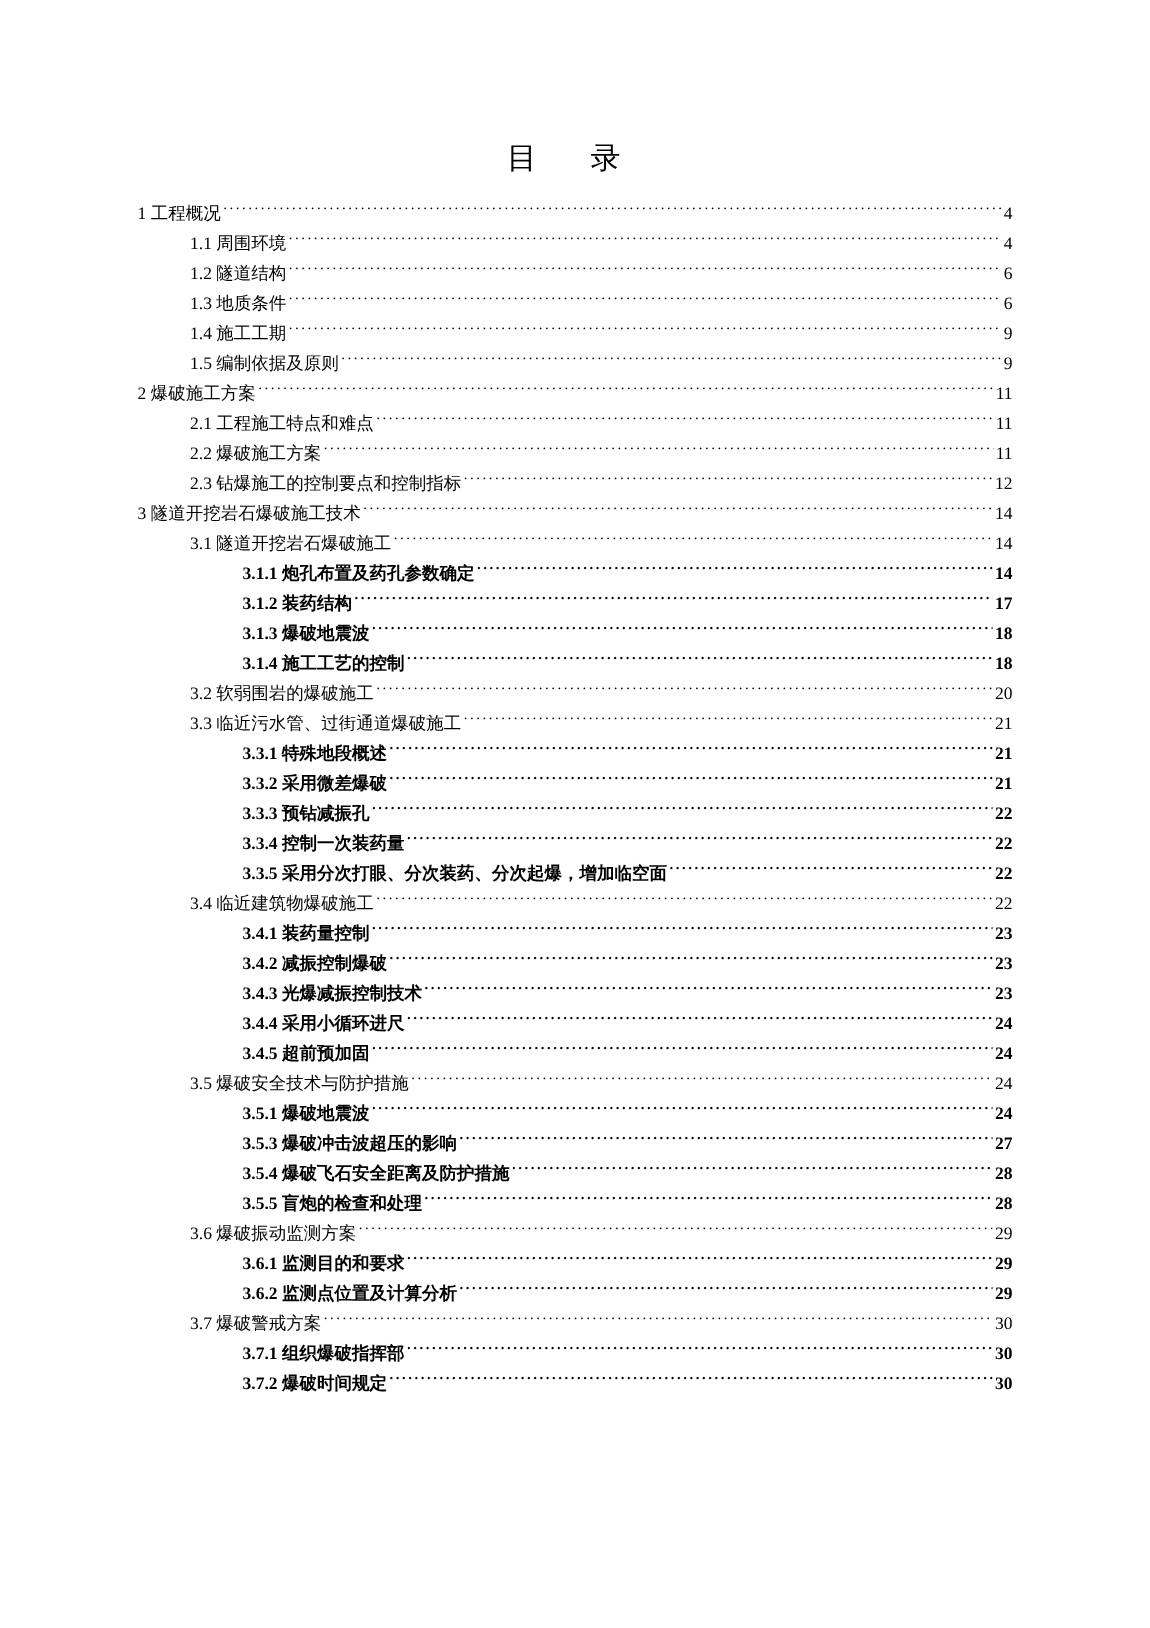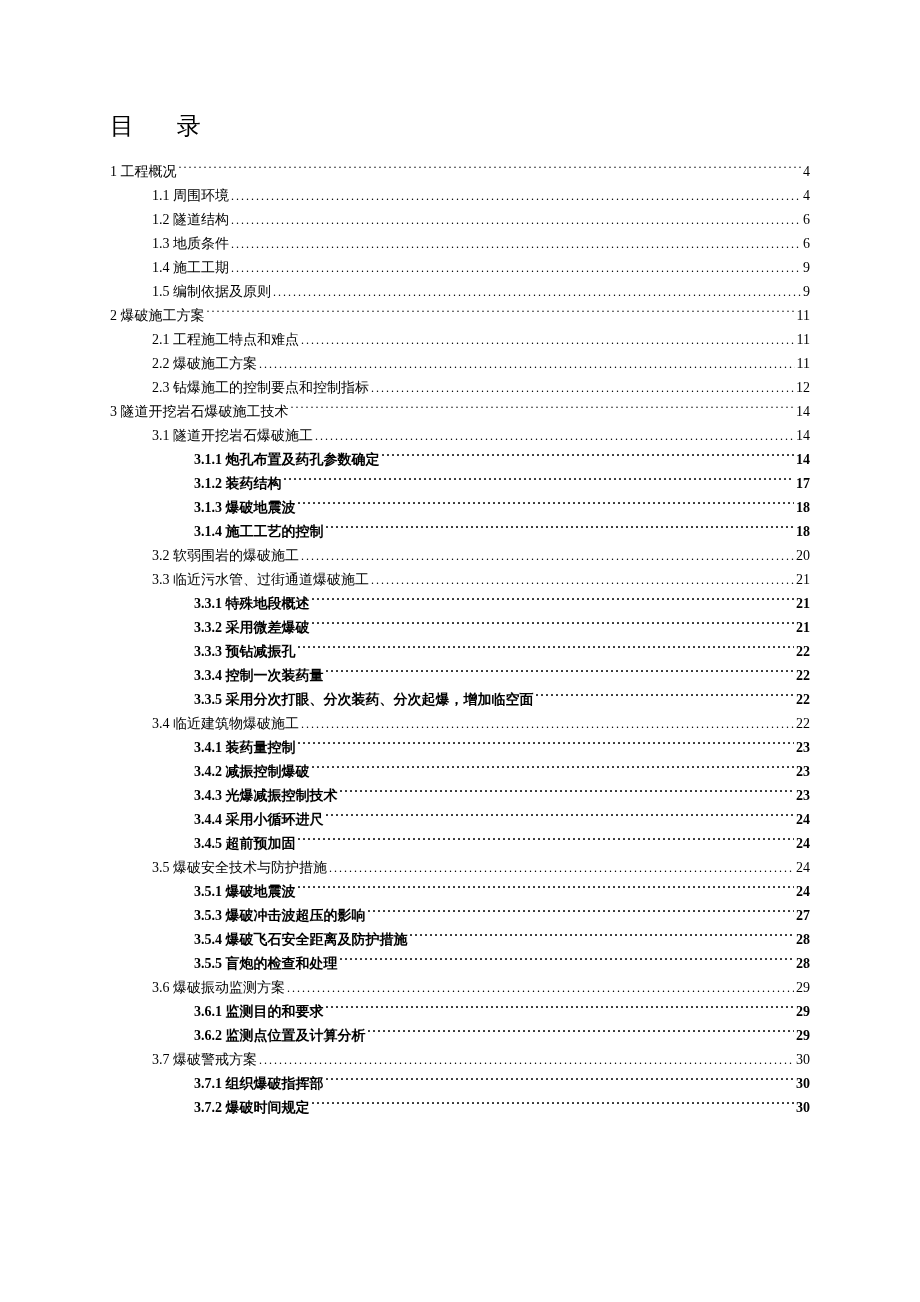--- a/index.html
+++ b/index.html
@@ -10,20 +10,21 @@
     body {
       background: #fff;
       width: 920px;
       height: 1302px;
       font-family: "SimSun", "宋体", serif;
       font-size: 14px;
       color: #000;
       padding: 110px 110px 0 110px;
     }
     .title {
+      text-align: center;
       font-size: 24px;
       font-weight: normal;
       letter-spacing: 18px;
       margin-bottom: 18px;
       font-family: "SimHei", "黑体", sans-serif;
     }
     .toc-line {
       display: flex;
       align-items: baseline;
       line-height: 24px;
@@ -46,21 +47,21 @@
       left: 0;
       bottom: 0;
       letter-spacing: 2px;
       font-size: 12px;
       color: #000;
     }
     .toc-page {
       flex-shrink: 0;
     }
     .lvl1 { padding-left: 0; }
-    .lvl2 { padding-left: 42px; align-items: flex-end; }
+    .lvl2 { padding-left: 42px; }
     .lvl3 { padding-left: 84px; font-weight: bold; }
   </style>
 </head>
 <body>
 
 <h1 class="title">目 录</h1>
 
 <div id="toc-container">
     <div class="toc-line lvl1">
       <span class="toc-label">1 工程概况</span>

